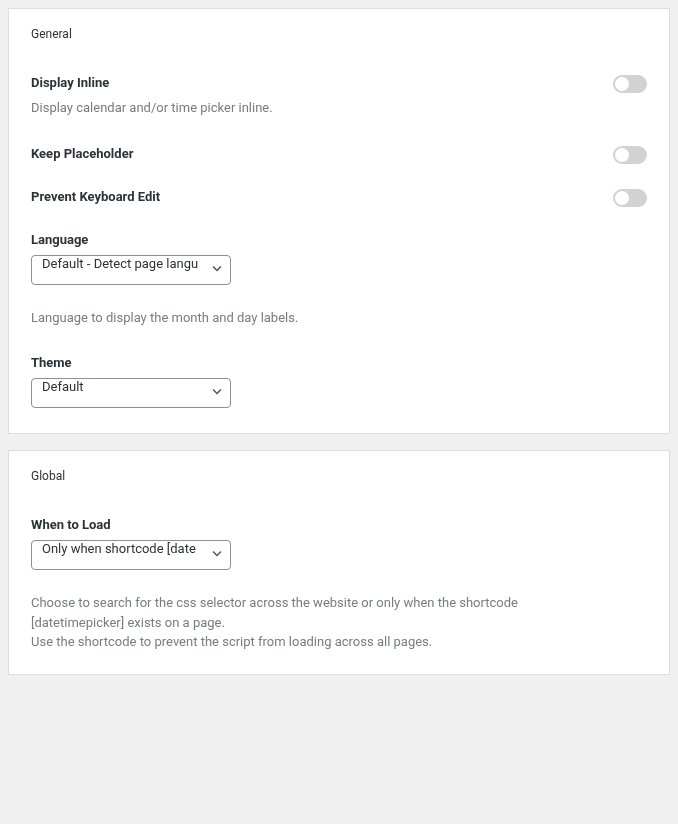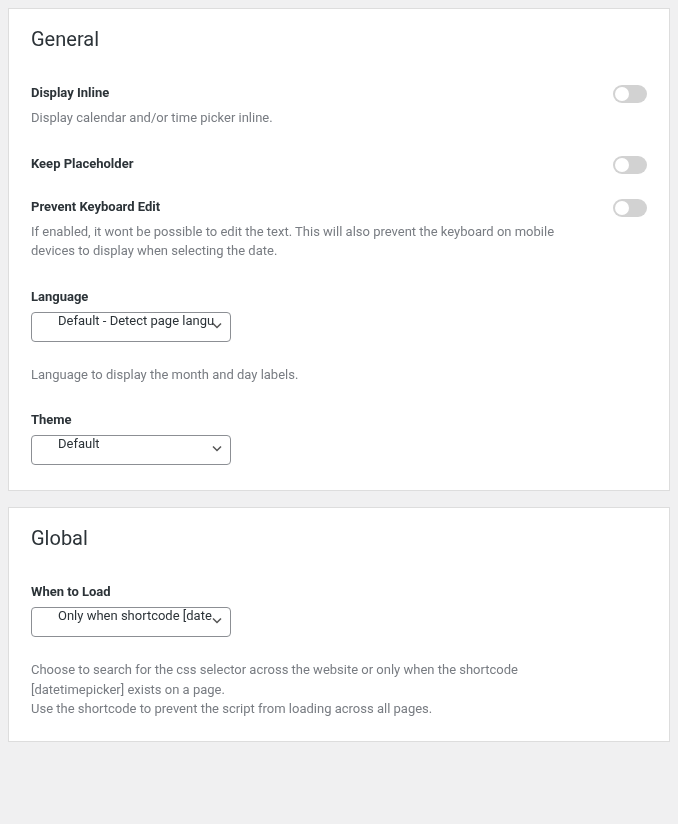--- a/index.html
+++ b/index.html
@@ -15,21 +15,21 @@
       font-size: 13px;
       color: #3c434a;
     }
     .card {
       background: #fff;
       border: 1px solid #ddd;
       margin-bottom: 16px;
       padding: 18px 22px 22px 22px;
     }
     .card-title {
-      font-size: 20px;
+      font-size: 12px;
       font-weight: 400;
       color: #2c3338;
       margin-bottom: 34px;
     }
     .field {
       margin-bottom: 28px;
       position: relative;
     }
     .field:last-child {
       margin-bottom: 0;
@@ -71,21 +71,21 @@
       border-radius: 50%;
     }
     .select-wrap {
       position: relative;
       display: inline-block;
       width: 200px;
     }
     .select {
       width: 100%;
       height: 30px;
-      padding: 0 28px 0 26px;
+      padding: 0 28px 0 10px;
       border: 1px solid #8c8f94;
       border-radius: 4px;
       background: #fff;
       font-size: 13px;
       color: #2c3338;
       appearance: none;
       -webkit-appearance: none;
       cursor: pointer;
       white-space: nowrap;
       overflow: hidden;
@@ -113,21 +113,20 @@
   </div>
 
   <div class="field">
     <div class="field-label">Keep Placeholder</div>
     <div class="toggle"></div>
   </div>
 
   <div class="field">
     <div class="field-label">Prevent Keyboard Edit</div>
     <div class="toggle"></div>
-    <div class="field-desc">If enabled, it wont be possible to edit the text. This will also prevent the keyboard on mobile devices to display when selecting the date.</div>
   </div>
 
   <div class="field">
     <div class="field-label">Language</div>
     <div class="select-wrap">
       <div class="select">Default - Detect page langu</div>
       <span class="select-chevron">
         <svg width="12" height="12" viewBox="0 0 12 12">
             <path d="M2 4 L6 8 L10 4" fill="none" stroke="currentColor" stroke-width="1.5"></path>
           </svg>

